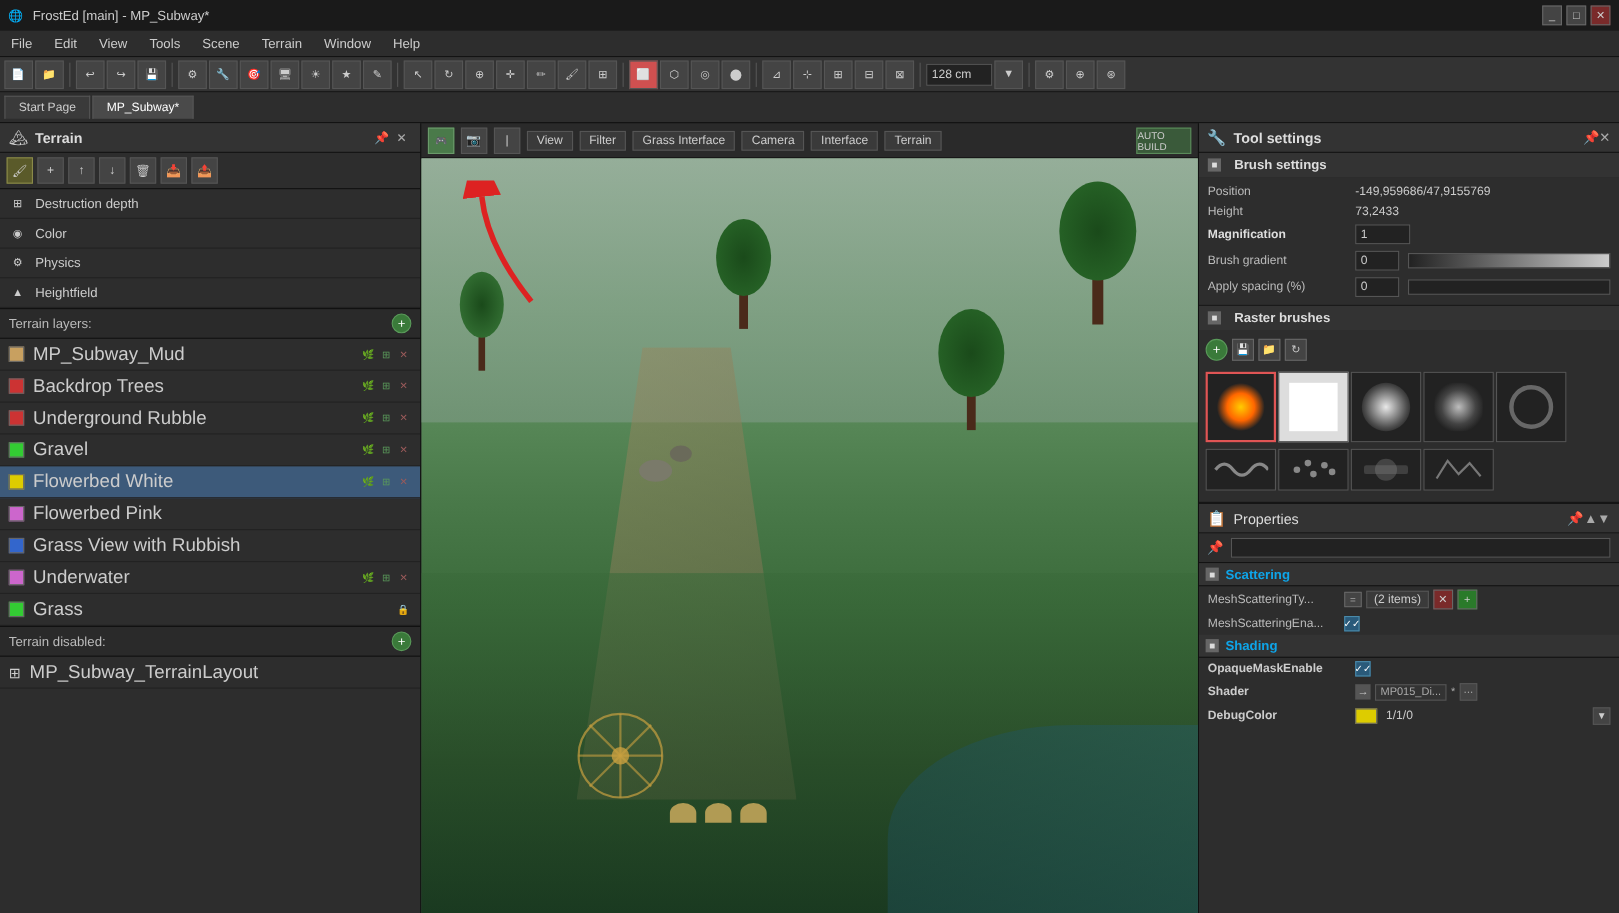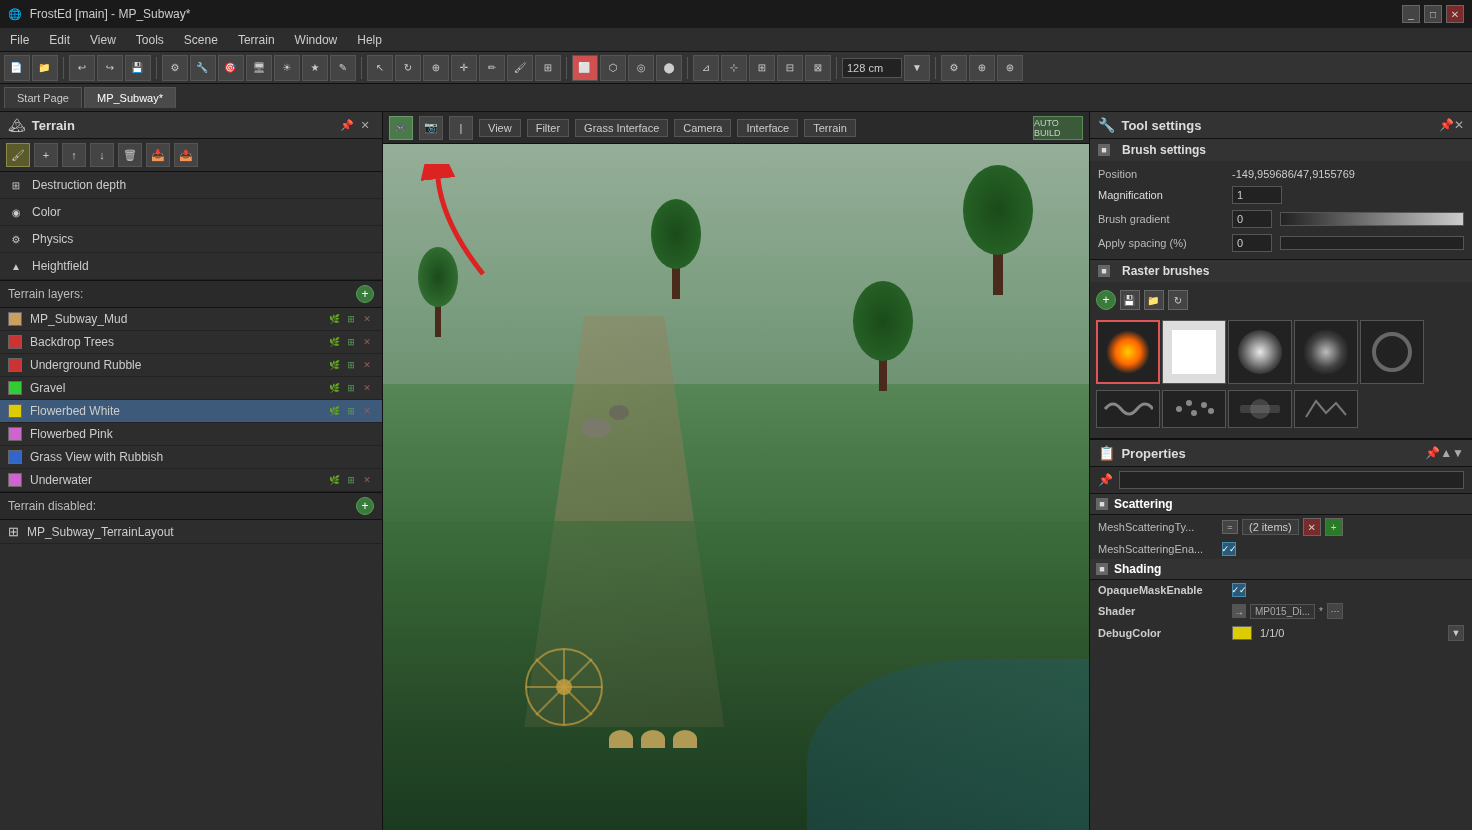--- a/index.html
+++ b/index.html
@@ -63,38 +63,38 @@
     .ts-title { font-size: 13px; font-weight: bold; color: #ddd; flex: 1; }
     .ts-btn { background: none; border: none; color: #aaa; font-size: 12px; cursor: pointer; }
 
     .collapsible-section { border-bottom: 1px solid #111; }
     .collapsible-header { background: #333; padding: 4px 8px; display: flex; align-items: center; gap: 6px; cursor: pointer; }
     .collapsible-header .ch-label { font-size: 12px; font-weight: bold; color: #ddd; }
     .collapsible-content { background: #2d2d2d; padding: 4px 0; }
 
     .prop-row { display: flex; align-items: center; padding: 3px 8px; gap: 4px; }
     .prop-label { width: 130px; color: #bbb; font-size: 11px; }
-    .prop-label.bold { font-weight: normal; color: #ddd; }
+    .prop-label.bold { font-weight: bold; color: #ddd; }
     .prop-value { flex: 1; color: #ccc; font-size: 11px; }
     .prop-input { flex: 1; height: 18px; background: #222; border: 1px solid #555; color: #ccc; font-size: 11px; padding: 0 4px; }
 
     
     #brush-previews { display: flex; flex-wrap: wrap; gap: 2px; padding: 6px; }
     .brush-preview { width: 64px; height: 64px; background: #222; border: 1px solid #555; display: flex; align-items: center; justify-content: center; cursor: pointer; }
     .brush-preview.selected { border: 2px solid #e05555; }
     .brush-preview.white-fill { background: #ddd; }
 
     
     .brush-circle { width: 44px; height: 44px; border-radius: 50%; background: radial-gradient(circle, #ffcc00 0%, #ff6600 40%, transparent 70%); }
     .brush-circle-soft { width: 44px; height: 44px; border-radius: 50%; background: radial-gradient(circle, rgba(255,255,255,0.9) 0%, rgba(255,255,255,0.2) 60%, transparent 80%); }
 
     
     #properties-panel { flex: 1; overflow-y: auto; border-top: 1px solid #111; }
     #props-header { background: #333; padding: 5px 8px; display: flex; align-items: center; border-bottom: 1px solid #111; }
-    .props-title { font-size: 13px; font-weight: bold; color: #ddd; flex: 1; }
+    .props-title { font-size: 13px; font-weight: normal; color: #ddd; flex: 1; }
 
     
     .prop-checkbox { width: 12px; height: 12px; background: #222; border: 1px solid #666; }
     .prop-checkbox.checked { background: #4a7a9b; }
     .prop-checkbox-checked::after { content: '✓'; color: #fff; font-size: 9px; }
 
     
     .scatter-row { display: flex; align-items: center; padding: 3px 8px; gap: 4px; }
     .scatter-label { width: 120px; color: #bbb; font-size: 11px; }
     .scatter-badge { background: #3a3a3a; border: 1px solid #555; padding: 1px 6px; font-size: 11px; color: #ccc; }
@@ -119,28 +119,28 @@
     .shading-row { display: flex; align-items: center; padding: 3px 8px; gap: 4px; }
     .shading-label { width: 130px; color: #ccc; font-size: 11px; font-weight: bold; }
     .shading-val { flex: 1; color: #ccc; font-size: 11px; display: flex; align-items: center; gap: 4px; }
     .arrow-btn { width: 14px; height: 14px; background: #555; border: none; color: #ccc; font-size: 10px; cursor: pointer; display: flex; align-items: center; justify-content: center; }
     .shader-file { background: #333; border: 1px solid #555; padding: 1px 4px; font-size: 10px; color: #aaa; max-width: 80px; overflow: hidden; text-overflow: ellipsis; }
     .more-btn { width: 16px; height: 16px; background: #444; border: 1px solid #555; color: #ccc; font-size: 9px; cursor: pointer; display: flex; align-items: center; justify-content: center; }
 
     .terrain-layer-row { display: flex; align-items: center; padding: 4px 8px; cursor: pointer; border-bottom: 1px solid #222; }
     .terrain-layer-row.selected { background: #3d5a7a; }
     .layer-color { width: 14px; height: 14px; border: 1px solid #666; margin-right: 8px; flex-shrink: 0; }
-    .layer-name { flex: 1; font-size: 12px; color: #ccc; }
+    .layer-name { flex: 1; font-size: 17px; color: #ccc; }
     .layer-name.disabled-text { color: #777; font-style: italic; }
     .layer-actions { display: flex; gap: 2px; }
     .layer-action-icon { width: 14px; height: 14px; display: flex; align-items: center; justify-content: center; font-size: 9px; }
 
     .prop-section-header { background: #333; padding: 3px 8px 3px 6px; display: flex; align-items: center; cursor: pointer; border-bottom: 1px solid #111; }
     .prop-section-expand { width: 12px; height: 12px; background: #666; border: none; color: #ddd; font-size: 9px; margin-right: 6px; cursor: pointer; display: flex; align-items: center; justify-content: center; }
-    .prop-section-label { font-size: 12px; font-weight: bold; color: #ffffff; }
+    .prop-section-label { font-size: 12px; font-weight: bold; color: #0ea5e9; }
 
     .single-terrain-label { padding: 5px 8px; font-size: 11px; color: #aaa; font-style: italic; display: flex; justify-content: space-between; }
     .help-icon { color: #888; }
   </style>
 </head>
 <body>
 
 <div id="titlebar">
   <span style="font-size:11px; margin-right:8px;">🌐</span>
   <span>FrostEd [main] - MP_Subway*</span>
@@ -307,20 +307,27 @@
         <div class="layer-color" style="background:#3366cc;"></div>
         <span class="layer-name">Grass View with Rubbish</span>
       </div>
       <div class="terrain-layer-row">
         <div class="layer-color" style="background:#cc66cc;"></div>
         <span class="layer-name">Underwater</span>
         <div class="layer-actions">
           <div class="layer-action-icon" style="color:#5a9a5a;">🌿</div>
           <div class="layer-action-icon" style="color:#5a9a5a;">⊞</div>
           <div class="layer-action-icon" style="color:#9a5a5a;">✕</div>
+        </div>
+      </div>
+      <div class="terrain-layer-row">
+        <div class="layer-color" style="background:#33cc33;"></div>
+        <span class="layer-name">Grass</span>
+        <div class="layer-actions">
+          <div class="layer-action-icon" style="color:#aaa;">🔒</div>
         </div>
       </div>
 
       <div class="section-header">
         <span class="section-label">Terrain disabled:</span>
         <div class="add-btn">+</div>
       </div>
       <div class="terrain-layer-row">
         <span style="margin-right:8px; font-size:13px;">⊞</span>
         <span class="layer-name">MP_Subway_TerrainLayout</span>
@@ -416,20 +423,24 @@
       <div class="collapsible-header">
         <div class="prop-section-expand">■</div>
         <span class="ch-label">Brush settings</span>
       </div>
       <div class="collapsible-content">
         <div class="prop-row">
           <span class="prop-label">Position</span>
           <span class="prop-value">-149,959686/47,9155769</span>
         </div>
         <div class="prop-row">
+          <span class="prop-label">Height</span>
+          <span class="prop-value">73,2433</span>
+        </div>
+        <div class="prop-row">
           <span class="prop-label bold">Magnification</span>
           <input class="prop-input" value="1" style="width: 50px; flex: 0 0 auto;">
         </div>
         <div class="prop-row">
           <span class="prop-label">Brush gradient</span>
           <input class="prop-input" value="0" style="width: 40px; flex: 0 0 auto;">
           <div style="flex:1; height:14px; background:linear-gradient(to right, #222, #ccc); border:1px solid #555; margin-left:4px;"></div>
         </div>
         <div class="prop-row">
           <span class="prop-label">Apply spacing (%)</span>

